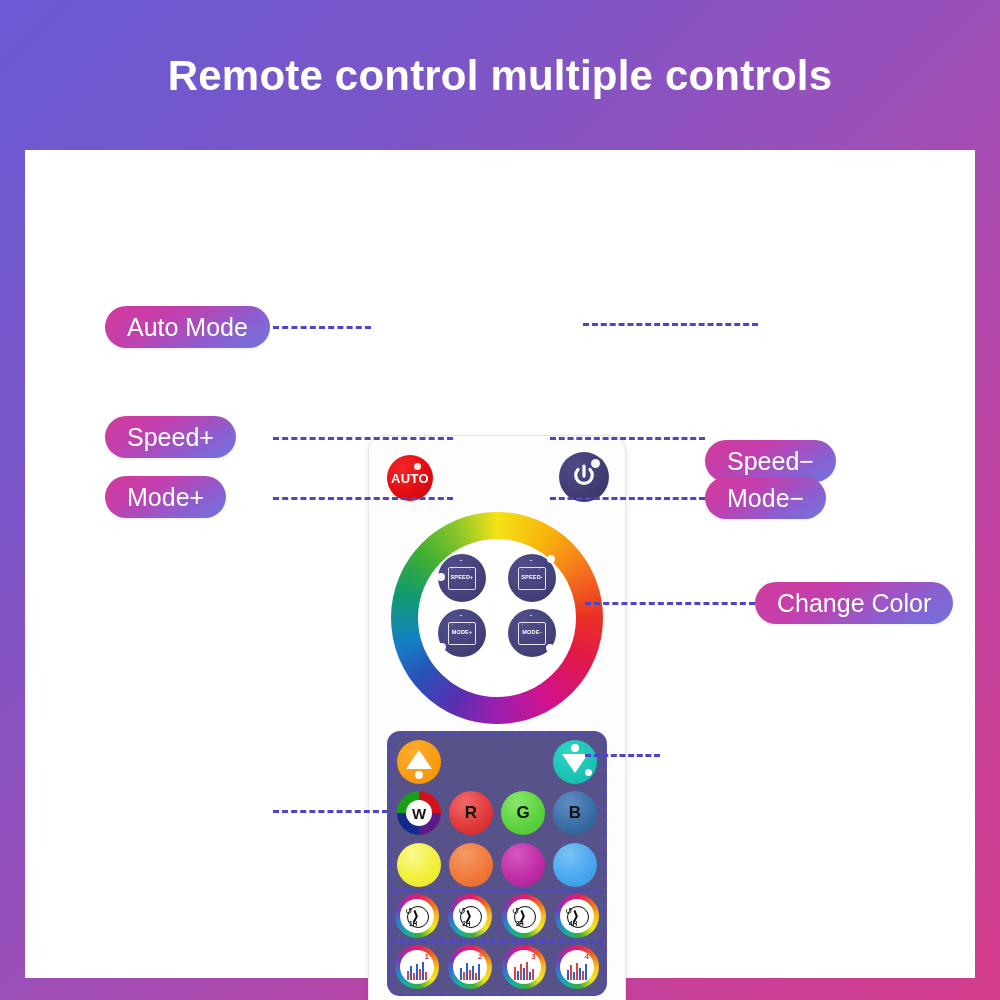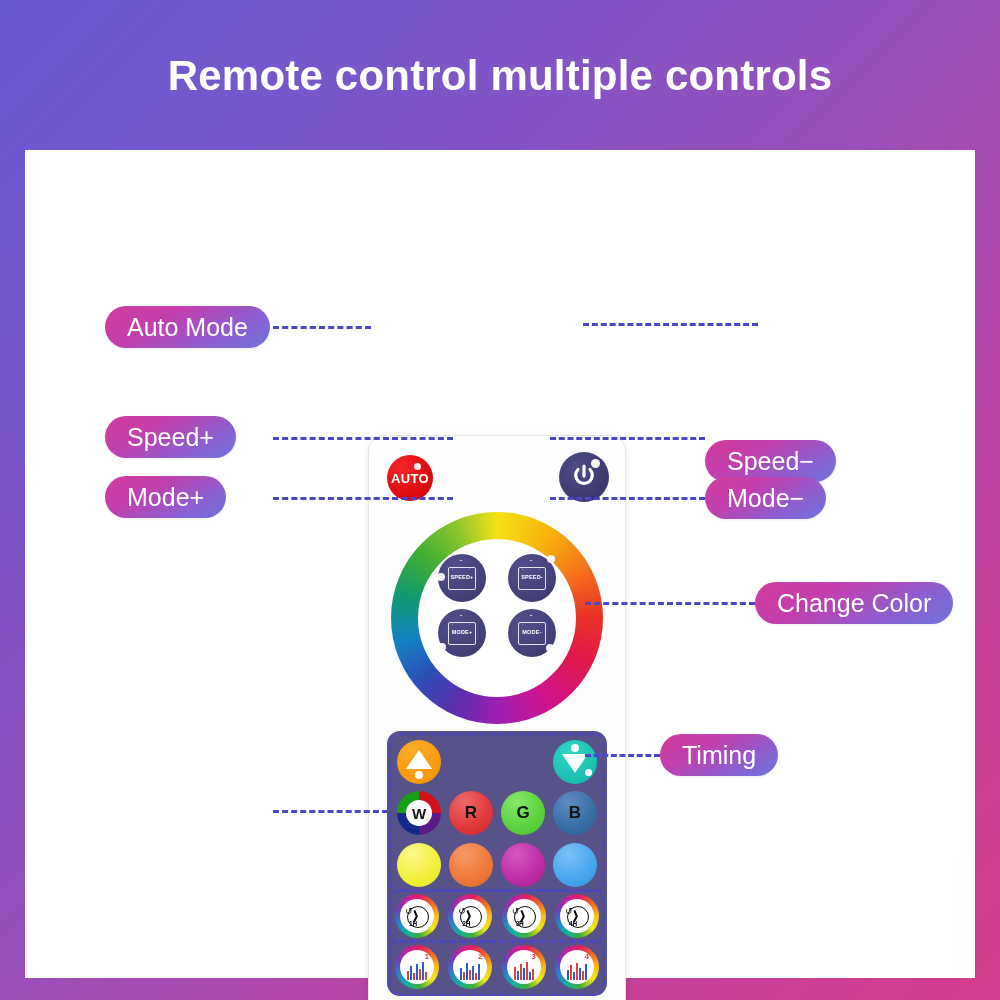--- a/index.html
+++ b/index.html
@@ -380,16 +380,15 @@
     <div class="dash" style="left:560px;top:452px;width:170px;"></div>
     <div class="dash" style="left:560px;top:604px;width:75px;"></div>
 
     <div class="pill" style="left:80px;top:156px;">Auto Mode</div>
     <div class="pill" style="left:80px;top:266px;">Speed+</div>
     <div class="pill" style="left:80px;top:326px;">Mode+</div>
 
     <div class="pill" style="left:680px;top:282px;margin-top:8px;">Speed−</div>
     <div class="pill" style="left:680px;top:327px;">Mode−</div>
     <div class="pill" style="left:730px;top:432px;">Change Color</div>
-    <div class="pill" style="left:635px;top:584px;">Timing</div>
 
   </div>
 </div>
 
 </body></html>

